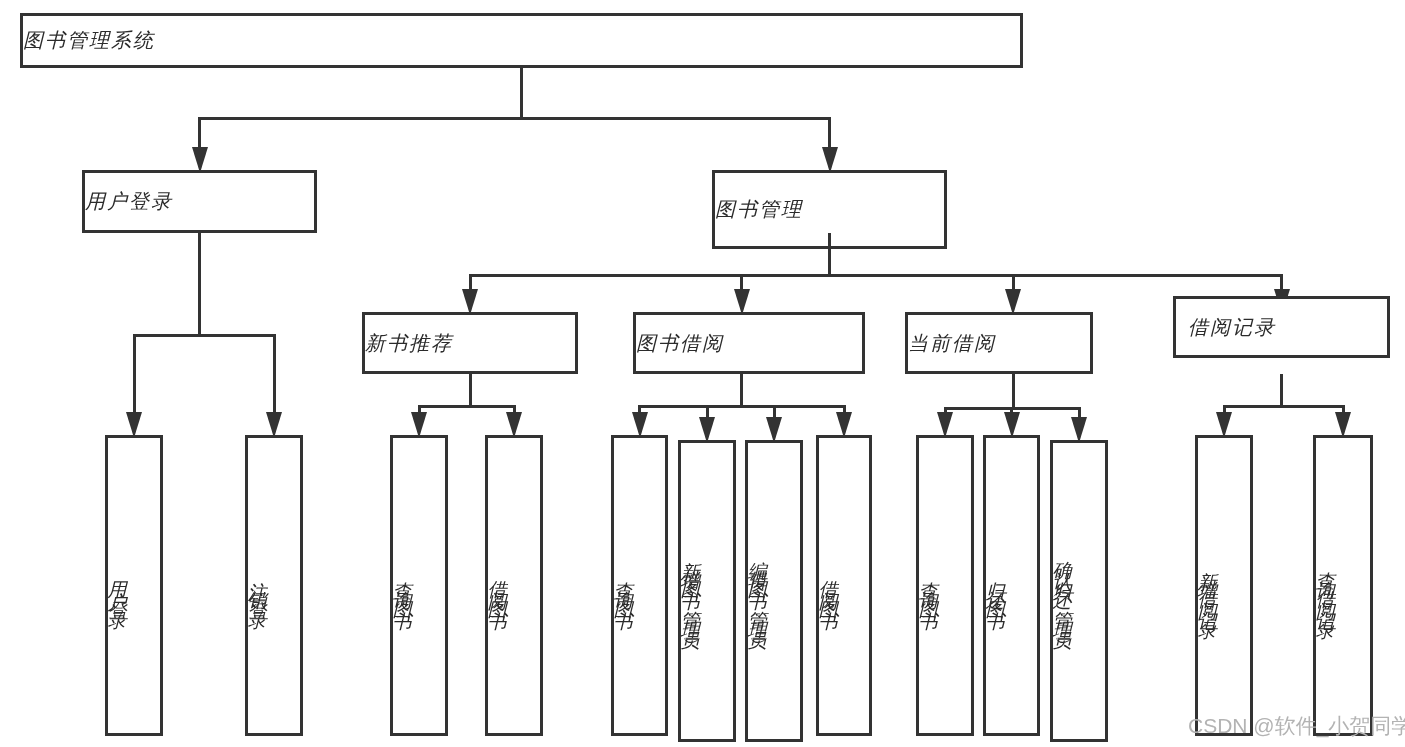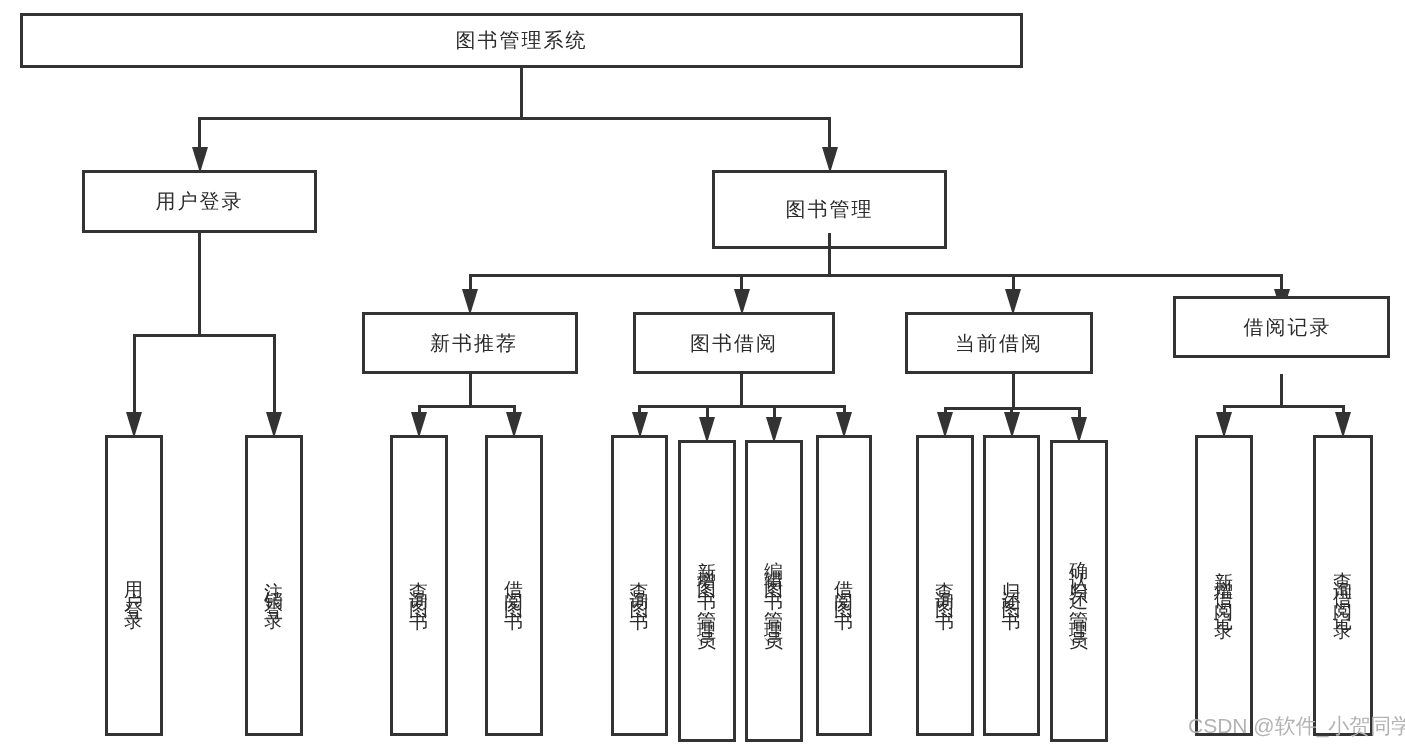--- a/index.html
+++ b/index.html
@@ -15,22 +15,22 @@
     background: var(--bg, #ffffff);
     overflow: hidden;
   }
   .node {
     position: absolute;
     box-sizing: border-box;
     border: 3px solid var(--line, #333333);
     background: var(--boxbg, #ffffff);
     display: flex;
     align-items: center;
-    justify-content: center;
     color: var(--text, #2b2b2b);
+    font-style: italic;
   }
   .node.horiz .lbl {
     font-size: 20px;
     letter-spacing: 2px;
     white-space: nowrap;
   }
   .node.vert .lbl {
     writing-mode: vertical-rl;
     text-orientation: mixed;
     font-size: 19px;
@@ -88,38 +88,38 @@
     </div>
     <div class="seg" style="left: 828px; top: 118px; width: 3px; height: 31px;"></div>
     <div class="ahead" style="left: 821.5px; top: 147px;"></div>
     <div class="node horiz" style="left: 712px; top: 170px; width: 235px; height: 79px;">
       <span class="lbl">图书管理</span>
     </div>
     <div class="seg" style="left: 828px; top: 233px; width: 3px; height: 42px;"></div>
     <div class="seg" style="left: 468.5px; top: 273.5px; width: 814.5px; height: 3px;"></div>
     <div class="seg" style="left: 468.5px; top: 275px; width: 3px; height: 16px;"></div>
     <div class="ahead" style="left: 462px; top: 289px;"></div>
-    <div class="node horiz" style="left: 362px; top: 312px; width: 216px; height: 62px; padding-left: 8px;">
+    <div class="node horiz" style="left: 362px; top: 312px; width: 216px; height: 62px;">
       <span class="lbl">新书推荐</span>
     </div>
     <div class="seg" style="left: 468.5px; top: 374px; width: 3px; height: 32px;"></div>
     <div class="seg" style="left: 417.5px; top: 404.5px; width: 98px; height: 3px;"></div>
     <div class="seg" style="left: 417.5px; top: 406px; width: 3px; height: 8px;"></div>
     <div class="ahead" style="left: 411px; top: 412px;"></div>
     <div class="node vert" style="left: 390px; top: 435px; width: 58px; height: 301px;">
       <span class="lbl">查询图书</span>
     </div>
     <div class="seg" style="left: 512.5px; top: 406px; width: 3px; height: 8px;"></div>
     <div class="ahead" style="left: 506px; top: 412px;"></div>
     <div class="node vert" style="left: 485px; top: 435px; width: 58px; height: 301px;">
       <span class="lbl">借阅图书</span>
     </div>
     <div class="seg" style="left: 740px; top: 275px; width: 3px; height: 16px;"></div>
     <div class="ahead" style="left: 733.5px; top: 289px;"></div>
-    <div class="node horiz" style="left: 633px; top: 312px; width: 202px; height: 62px;">
+    <div class="node horiz" style="left: 633px; top: 312px; width: 232px; height: 62px;">
       <span class="lbl">图书借阅</span>
     </div>
     <div class="seg" style="left: 740px; top: 374px; width: 3px; height: 32px;"></div>
     <div class="seg" style="left: 638px; top: 404.5px; width: 207.5px; height: 3px;"></div>
     <div class="seg" style="left: 638px; top: 406px; width: 3px; height: 8px;"></div>
     <div class="ahead" style="left: 631.5px; top: 412px;"></div>
     <div class="node vert" style="left: 611px; top: 435px; width: 57px; height: 301px;">
       <span class="lbl">查询图书</span>
     </div>
     <div class="seg" style="left: 705.5px; top: 406px; width: 3px; height: 13px;"></div>

